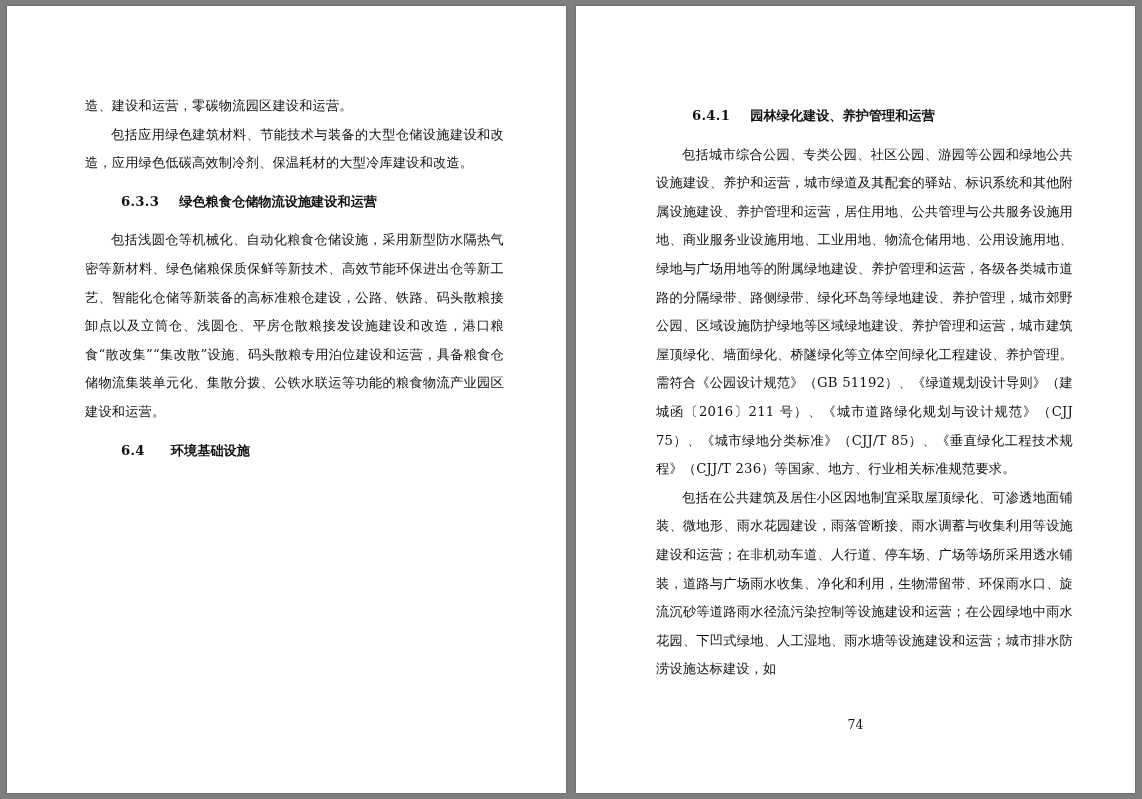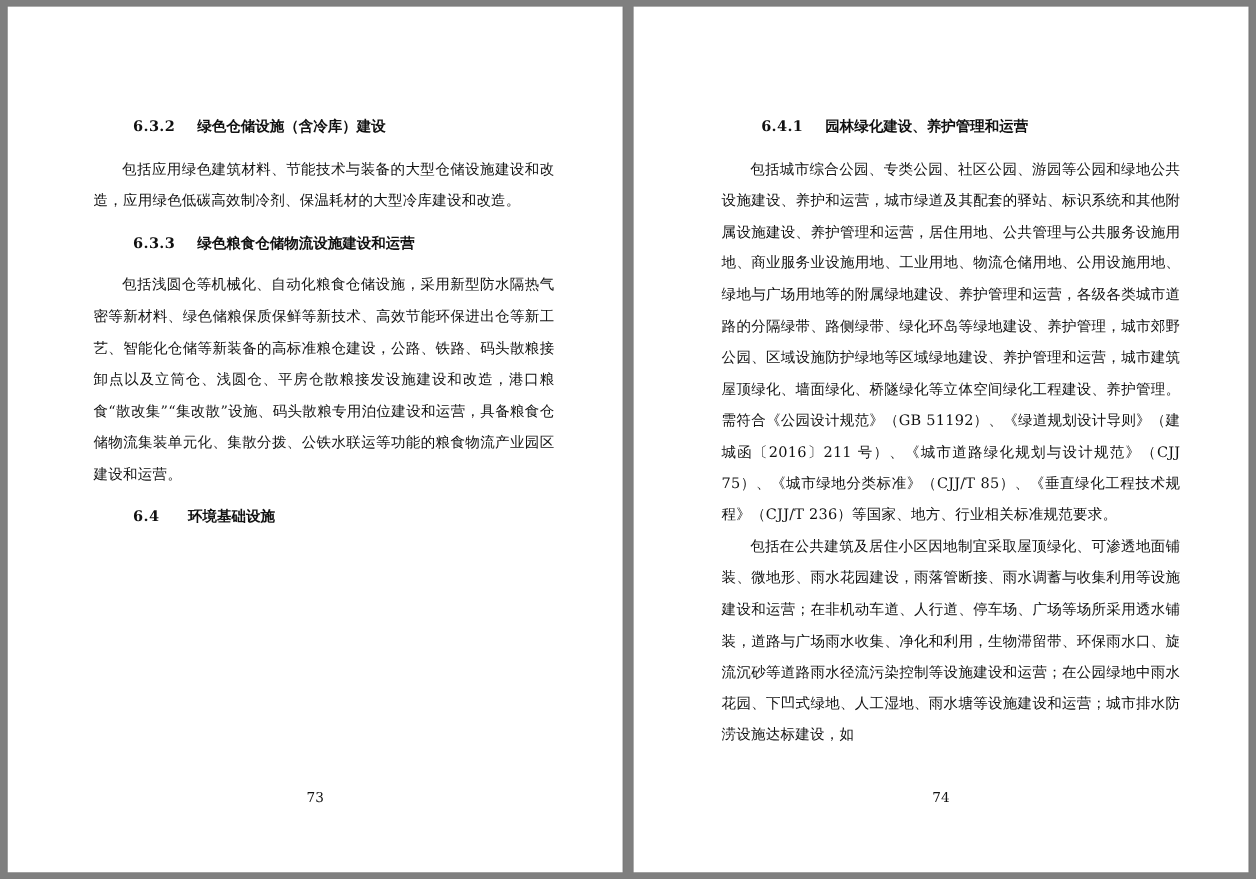--- a/index.html
+++ b/index.html
@@ -84,27 +84,26 @@
     right: 62px;
   }
 </style>
 </head>
 <body>
 
 <div class="spread">
 
   <div class="page left-page">
     <div class="page-inner">
-      <p class="heading"><span class="num">6.3.2</span><span class="htext">绿色仓储设施（含冷库）建设</span></p>
+      <p class="para">造、建设和运营，零碳物流园区建设和运营。</p>
       <p class="para indent">包括应用绿色建筑材料、节能技术与装备的大型仓储设施建设和改造，应用绿色低碳高效制冷剂、保温耗材的大型冷库建设和改造。</p>
       <p class="heading"><span class="num">6.3.3</span><span class="htext">绿色粮食仓储物流设施建设和运营</span></p>
       <p class="para indent">包括浅圆仓等机械化、自动化粮食仓储设施，采用新型防水隔热气密等新材料、绿色储粮保质保鲜等新技术、高效节能环保进出仓等新工艺、智能化仓储等新装备的高标准粮仓建设，公路、铁路、码头散粮接卸点以及立筒仓、浅圆仓、平房仓散粮接发设施建设和改造，港口粮食“散改集”“集改散”设施、码头散粮专用泊位建设和运营，具备粮食仓储物流集装单元化、集散分拨、公铁水联运等功能的粮食物流产业园区建设和运营。</p>
       <p class="heading sec"><span class="num">6.4</span><span class="htext">环境基础设施</span></p>
     </div>
-    <div class="page-number">73</div>
   </div>
 
   <div class="page right-page">
     <div class="page-inner">
       <p class="heading"><span class="num">6.4.1</span><span class="htext">园林绿化建设、养护管理和运营</span></p>
       <p class="para indent">包括城市综合公园、专类公园、社区公园、游园等公园和绿地公共设施建设、养护和运营，城市绿道及其配套的驿站、标识系统和其他附属设施建设、养护管理和运营，居住用地、公共管理与公共服务设施用地、商业服务业设施用地、工业用地、物流仓储用地、公用设施用地、绿地与广场用地等的附属绿地建设、养护管理和运营，各级各类城市道路的分隔绿带、路侧绿带、绿化环岛等绿地建设、养护管理，城市郊野公园、区域设施防护绿地等区域绿地建设、养护管理和运营，城市建筑屋顶绿化、墙面绿化、桥隧绿化等立体空间绿化工程建设、养护管理。需符合《公园设计规范》（GB 51192）、《绿道规划设计导则》（建城函〔2016〕211 号）、《城市道路绿化规划与设计规范》（CJJ 75）、《城市绿地分类标准》（CJJ/T 85）、《垂直绿化工程技术规程》（CJJ/T 236）等国家、地方、行业相关标准规范要求。</p>
       <p class="para indent">包括在公共建筑及居住小区因地制宜采取屋顶绿化、可渗透地面铺装、微地形、雨水花园建设，雨落管断接、雨水调蓄与收集利用等设施建设和运营；在非机动车道、人行道、停车场、广场等场所采用透水铺装，道路与广场雨水收集、净化和利用，生物滞留带、环保雨水口、旋流沉砂等道路雨水径流污染控制等设施建设和运营；在公园绿地中雨水花园、下凹式绿地、人工湿地、雨水塘等设施建设和运营；城市排水防涝设施达标建设，如</p>
     </div>
     <div class="page-number">74</div>
   </div>

